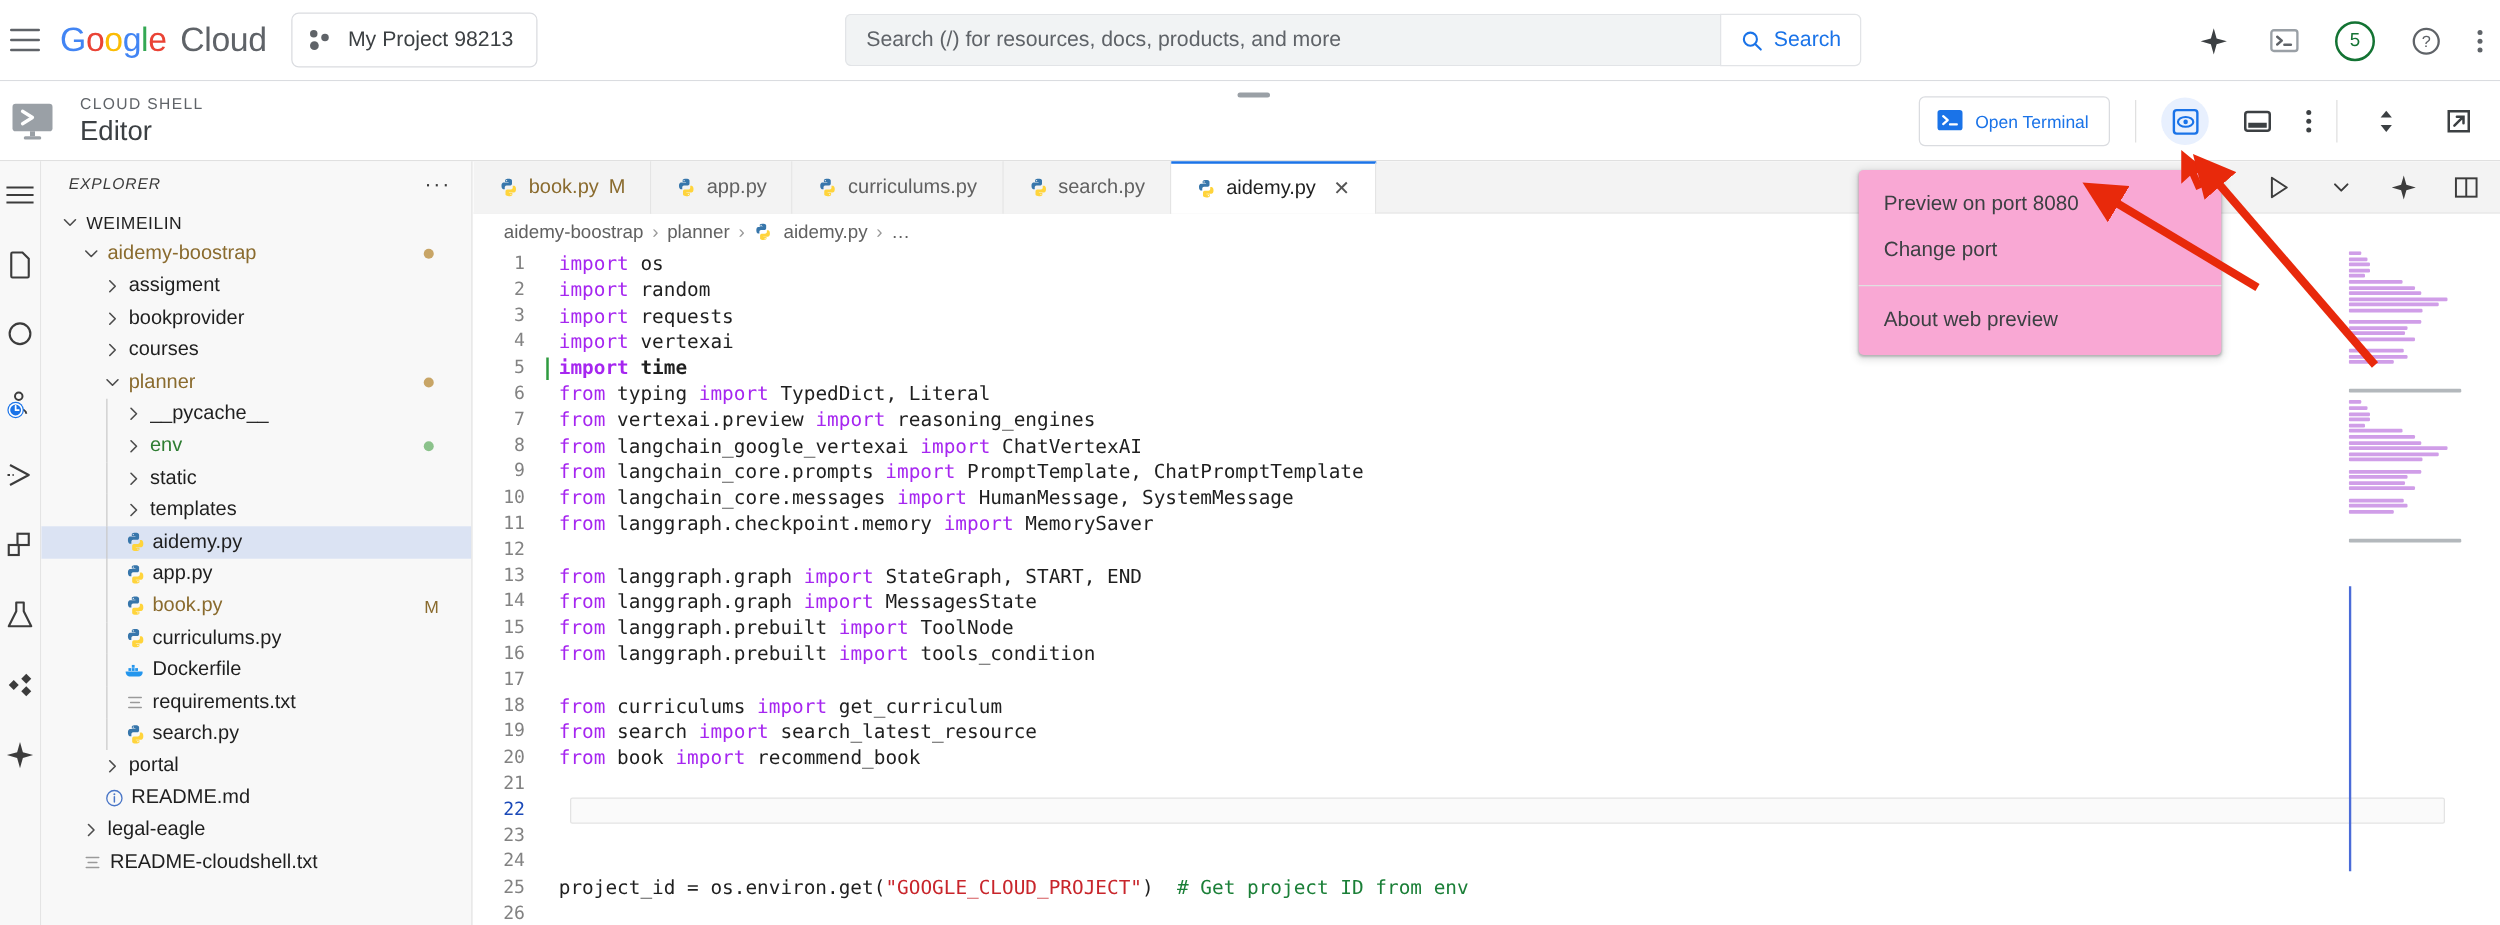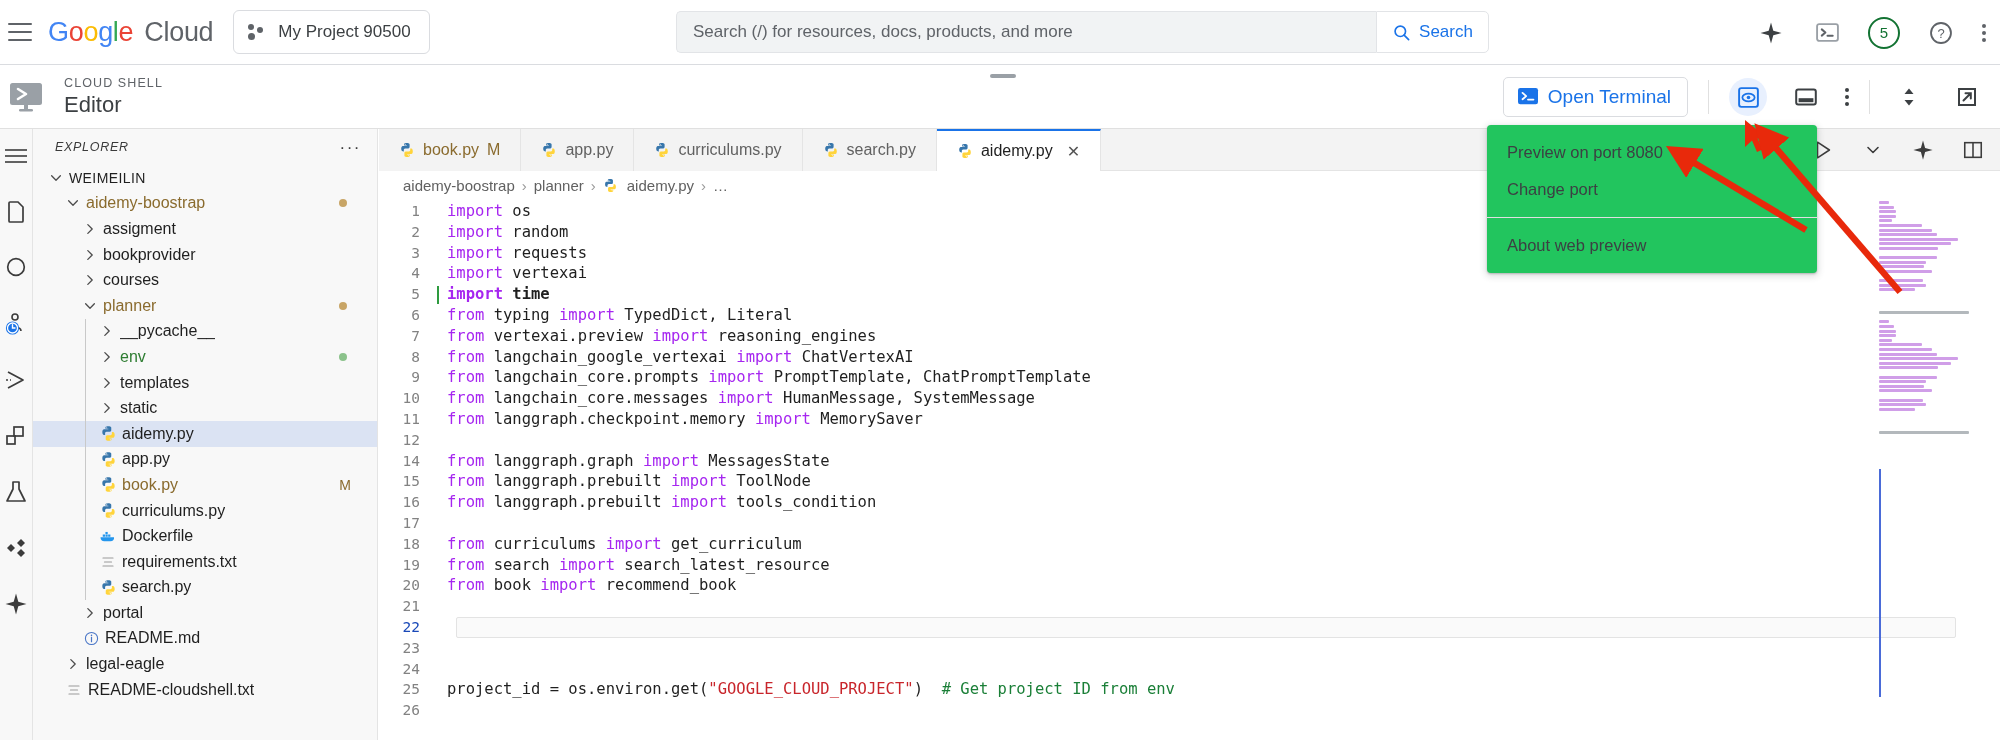--- a/index.html
+++ b/index.html
@@ -74,21 +74,21 @@
              background: #9aa0a6; border-radius: 2px; }
   .cs-icon { margin-left: 6px; width: 40px; height: 36px; display: flex; align-items: center; justify-content: center; }
   .cs-titles { margin-left: 18px; line-height: 1.15; }
   .cs-eyebrow { font-size: 12.5px; letter-spacing: 1.1px; color: #5f6368; }
   .cs-title { font-size: 22px; color: #3c4043; margin-top: 2px; }
 
   .cs-right { position: absolute; right: 14px; top: 0; height: 64px; display: flex; align-items: center; gap: 20px; }
   .open-term {
     height: 40px; border: 1px solid #dadce0; border-radius: 5px; background: #fff;
     display: flex; align-items: center; gap: 9px; padding: 0 16px 0 13px;
-    color: #1a73e8; font-size: 19px; cursor: pointer; white-space: nowrap;
+    color: #1a73e8; font-size: 14px; cursor: pointer; white-space: nowrap;
   }
   .vdiv { width: 1px; height: 34px; background: #e0e0e0; }
   .cs-ico-btn { width: 38px; height: 38px; display: flex; align-items: center; justify-content: center;
                 border-radius: 50%; cursor: pointer; }
   .cs-ico-btn.active { background: #e8f0fe; }
 
   
   .activitybar {
     position: absolute; left: 0; top: 129px; width: 33px; height: 611px;
     background: #f8f8f8; border-right: 1px solid #e4e4e4;
@@ -147,22 +147,22 @@
 
   
   .minimap { position: absolute; right: 17px; top: 72px; width: 104px; height: 520px; overflow: hidden; }
   .mm-line { height: 3px; margin-bottom: 1.6px; border-radius: 1px; }
   .mm-bar { position: absolute; left: 0; top: 268px; width: 2px; height: 228px; background: #4a6bd8; }
 
   .ed-right { position: absolute; right: 6px; top: 0; height: 42px; display: flex; align-items: center; gap: 20px; padding-right: 6px; }
 
   
   .wpmenu {
-    position: absolute; left: 1487px; top: 125px; width: 330px;
-    background: #22c55e; border-radius: 4px;
+    position: absolute; left: 1487px; top: 136px; width: 290px;
+    background: #f9a8d4; border-radius: 4px;
     box-shadow: 0 2px 6px 2px rgba(60,64,67,.15), 0 1px 2px rgba(60,64,67,.3);
     padding: 9px 0; z-index: 40;
   }
   .wpitem { height: 37px; display: flex; align-items: center; padding: 0 20px;
             font-size: 16.5px; color: #3c4043; cursor: pointer; white-space: nowrap; }
   .wpsep { height: 1px; background: #e0e0e0; margin: 9px 0; }
 
   .arrows { position: absolute; left: 0; top: 0; width: 2000px; height: 740px;
             pointer-events: none; z-index: 60; }
   .cursor-arrow { position: absolute; z-index: 55; }
@@ -186,21 +186,21 @@
         <span class="g5">l</span>
         <span class="g6">e</span>
       <span class="cloudword">Cloud</span>
     </div>
     <div class="project-chip">
       <span class="proj-ico">
           <i></i>
           <i></i>
           <i></i>
         </span>
-      <span class="proj-name">My Project 90500</span>
+      <span class="proj-name">My Project 98213</span>
     </div>
 
     <div class="searchwrap">
       <div class="searchbox">
         <input type="text" placeholder="Search (/) for resources, docs, products, and more" style="">
       </div>
       <div class="searchbtn">
         <svg width="19" height="19" viewBox="0 0 24 24">
           <circle cx="10.5" cy="10.5" r="6.6" fill="none" stroke="#1a73e8" stroke-width="2.1"></circle>
           <line x1="15.3" y1="15.3" x2="21" y2="21" stroke="#1a73e8" stroke-width="2.1" stroke-linecap="round"></line>
@@ -442,31 +442,31 @@
           <span class="dot" style="background: rgb(139, 194, 139);"></span>
         </div>
         <div class="trow">
           <span class="guide" style="left: 52px;"></span>
           <span style="display: inline-block; width: 61px; flex: 0 0 61px;"></span>
           <span class="chev">
             <svg width="14" height="14" viewBox="0 0 16 16">
               <path d="M5.5 3 L10.5 8 L5.5 13" fill="none" stroke="#4d4d4d" stroke-width="1.5" stroke-linecap="round" stroke-linejoin="round"></path>
             </svg>
           </span>
+          <span class="lbl">static</span>
+        </div>
+        <div class="trow">
+          <span class="guide" style="left: 52px;"></span>
+          <span style="display: inline-block; width: 61px; flex: 0 0 61px;"></span>
+          <span class="chev">
+            <svg width="14" height="14" viewBox="0 0 16 16">
+              <path d="M5.5 3 L10.5 8 L5.5 13" fill="none" stroke="#4d4d4d" stroke-width="1.5" stroke-linecap="round" stroke-linejoin="round"></path>
+            </svg>
+          </span>
           <span class="lbl">templates</span>
-        </div>
-        <div class="trow">
-          <span class="guide" style="left: 52px;"></span>
-          <span style="display: inline-block; width: 61px; flex: 0 0 61px;"></span>
-          <span class="chev">
-            <svg width="14" height="14" viewBox="0 0 16 16">
-              <path d="M5.5 3 L10.5 8 L5.5 13" fill="none" stroke="#4d4d4d" stroke-width="1.5" stroke-linecap="round" stroke-linejoin="round"></path>
-            </svg>
-          </span>
-          <span class="lbl">static</span>
         </div>
         <div class="trow selected">
           <span class="guide" style="left: 52px;"></span>
           <span style="display: inline-block; width: 61px; flex: 0 0 61px;"></span>
           <span class="fico">
             <svg width="17" height="17" viewBox="0 0 24 24">
               <path d="M11.7 1.6c-4.2 0-4 1.8-4 1.8l0 1.9h4.1v.6H6.1S3.3 5.6 3.3 9.9c0 4.3 2.4 4.2 2.4 4.2h1.5v-2s-.1-2.4 2.3-2.4h4.1s2.3 0 2.3-2.2V3.9s.3-2.3-4.2-2.3zM9.4 3c.4 0 .8.4.8.8s-.3.8-.8.8-.8-.4-.8-.8.4-.8.8-.8z" fill="#3776ab"></path>
               <path d="M12.3 22.4c4.2 0 4-1.8 4-1.8l0-1.9h-4.1v-.6h5.7s2.8.3 2.8-4c0-4.3-2.4-4.2-2.4-4.2h-1.5v2s.1 2.4-2.3 2.4H10.4s-2.3 0-2.3 2.2v3.6s-.3 2.3 4.2 2.3zm2.3-1.4c-.4 0-.8-.4-.8-.8s.3-.8.8-.8.8.4.8.8-.4.8-.8.8z" fill="#ffd43b"></path>
             </svg>
           </span>
@@ -687,20 +687,21 @@
         <div class="cline"><span class="gutter">3</span><span class="src"><span class="kw">import</span><span class="plain"> requests</span></span></div>
         <div class="cline"><span class="gutter">4</span><span class="src"><span class="kw">import</span><span class="plain"> vertexai</span></span></div>
         <div class="cline"><span class="gutter">5</span><span style="width: 2px; height: 18px; background: rgb(46, 155, 63); display: inline-block; margin-left: 1px;"></span><span class="src" style="padding-left: 8px; font-weight: bold;"><span class="kw">import</span><span class="plain"> time</span></span></div>
         <div class="cline"><span class="gutter">6</span><span class="src"><span class="kw">from</span><span class="plain"> typing </span><span class="kw">import</span><span class="plain"> TypedDict, Literal</span></span></div>
         <div class="cline"><span class="gutter">7</span><span class="src"><span class="kw">from</span><span class="plain"> vertexai.preview </span><span class="kw">import</span><span class="plain"> reasoning_engines</span></span></div>
         <div class="cline"><span class="gutter">8</span><span class="src"><span class="kw">from</span><span class="plain"> langchain_google_vertexai </span><span class="kw">import</span><span class="plain"> ChatVertexAI</span></span></div>
         <div class="cline"><span class="gutter">9</span><span class="src"><span class="kw">from</span><span class="plain"> langchain_core.prompts </span><span class="kw">import</span><span class="plain"> PromptTemplate, ChatPromptTemplate</span></span></div>
         <div class="cline"><span class="gutter">10</span><span class="src"><span class="kw">from</span><span class="plain"> langchain_core.messages </span><span class="kw">import</span><span class="plain"> HumanMessage, SystemMessage</span></span></div>
         <div class="cline"><span class="gutter">11</span><span class="src"><span class="kw">from</span><span class="plain"> langgraph.checkpoint.memory </span><span class="kw">import</span><span class="plain"> MemorySaver</span></span></div>
         <div class="cline"><span class="gutter">12</span><span class="src"></span></div>
+        <div class="cline"><span class="gutter">13</span><span class="src"><span class="kw">from</span><span class="plain"> langgraph.graph </span><span class="kw">import</span><span class="plain"> StateGraph, START, END</span></span></div>
         <div class="cline"><span class="gutter">14</span><span class="src"><span class="kw">from</span><span class="plain"> langgraph.graph </span><span class="kw">import</span><span class="plain"> MessagesState</span></span></div>
         <div class="cline"><span class="gutter">15</span><span class="src"><span class="kw">from</span><span class="plain"> langgraph.prebuilt </span><span class="kw">import</span><span class="plain"> ToolNode</span></span></div>
         <div class="cline"><span class="gutter">16</span><span class="src"><span class="kw">from</span><span class="plain"> langgraph.prebuilt </span><span class="kw">import</span><span class="plain"> tools_condition</span></span></div>
         <div class="cline"><span class="gutter">17</span><span class="src"></span></div>
         <div class="cline"><span class="gutter">18</span><span class="src"><span class="kw">from</span><span class="plain"> curriculums </span><span class="kw">import</span><span class="plain"> get_curriculum</span></span></div>
         <div class="cline"><span class="gutter">19</span><span class="src"><span class="kw">from</span><span class="plain"> search </span><span class="kw">import</span><span class="plain"> search_latest_resource</span></span></div>
         <div class="cline"><span class="gutter">20</span><span class="src"><span class="kw">from</span><span class="plain"> book </span><span class="kw">import</span><span class="plain"> recommend_book</span></span></div>
         <div class="cline"><span class="gutter">21</span><span class="src"></span></div>
         <div class="cline"><span class="gutter cur">22</span><span class="src"></span><span class="findbox"></span></div>
         <div class="cline"><span class="gutter">23</span><span class="src"></span></div>

